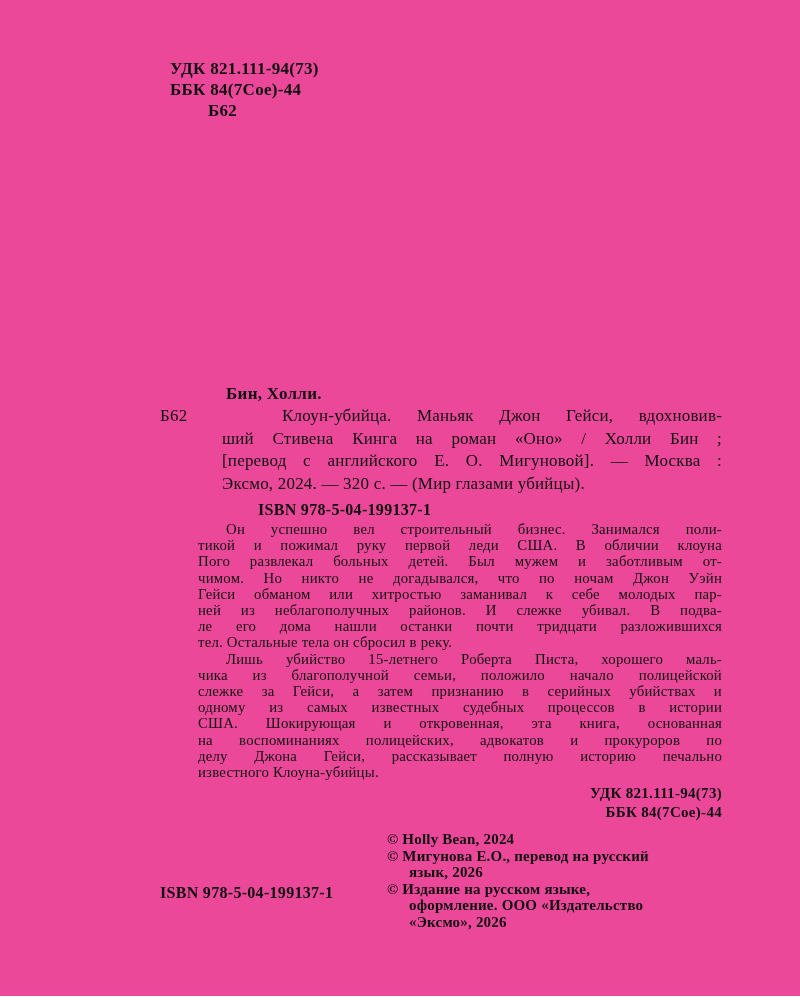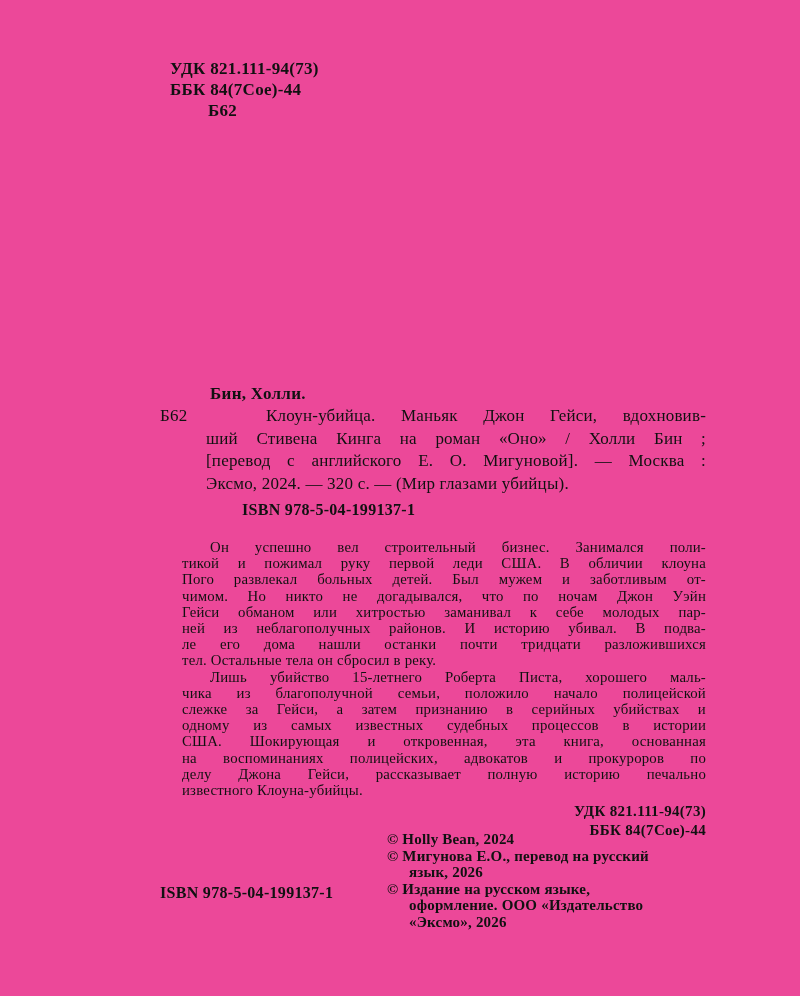--- a/index.html
+++ b/index.html
@@ -25,21 +25,21 @@
   .header-block .code { padding-left: 38px; }
   .catalog-code {
     position: absolute;
     left: 160px;
     top: 406px;
     font-size: 17px;
     letter-spacing: 0.3px;
   }
   .main-block {
     position: absolute;
-    left: 182px;
+    left: 198px;
     top: 383px;
     width: 524px;
   }
   .author {
     font-weight: bold;
     font-size: 17px;
     line-height: 22px;
     padding-left: 28px;
     letter-spacing: 0.3px;
   }
@@ -61,21 +61,21 @@
     letter-spacing: 0.3px;
   }
   .para {
     font-size: 14.8px;
     line-height: 16.2px;
     letter-spacing: 0.2px;
   }
   .para .line { text-align: justify; text-align-last: justify; }
   .para .line.first { padding-left: 28px; }
   .para .line.last { text-align-last: left; }
-  .para1 { margin-top: 18px; }
+  .para1 { margin-top: 0; }
   .refs {
     margin-top: 4px;
     text-align: right;
     font-weight: bold;
     font-size: 15px;
     line-height: 19px;
     letter-spacing: 0.3px;
   }
   .copyright {
     position: absolute;
@@ -118,21 +118,21 @@
         <div class="line">[перевод с английского Е. О. Мигуновой]. — Москва :</div>
         <div class="line last">Эксмо, 2024. — 320 с. — (Мир глазами убийцы).</div>
       </div>
     <div class="isbn-line">ISBN 978-5-04-199137-1</div>
     <div class="para para1">
         <div class="line first">Он успешно вел строительный бизнес. Занимался поли-</div>
         <div class="line">тикой и пожимал руку первой леди США. В обличии клоуна</div>
         <div class="line">Пого развлекал больных детей. Был мужем и заботливым от-</div>
         <div class="line">чимом. Но никто не догадывался, что по ночам Джон Уэйн</div>
         <div class="line">Гейси обманом или хитростью заманивал к себе молодых пар-</div>
-        <div class="line">ней из неблагополучных районов. И историю убивал. В подва-</div>
+        <div class="line">ней из неблагополучных районов. И слежке убивал. В подва-</div>
         <div class="line">ле его дома нашли останки почти тридцати разложившихся</div>
         <div class="line last">тел. Остальные тела он сбросил в реку.</div>
       </div>
     <div class="para">
         <div class="line first">Лишь убийство 15-летнего Роберта Писта, хорошего маль-</div>
         <div class="line">чика из благополучной семьи, положило начало полицейской</div>
         <div class="line">слежке за Гейси, а затем признанию в серийных убийствах и</div>
         <div class="line">одному из самых известных судебных процессов в истории</div>
         <div class="line">США. Шокирующая и откровенная, эта книга, основанная</div>
         <div class="line">на воспоминаниях полицейских, адвокатов и прокуроров по</div>

